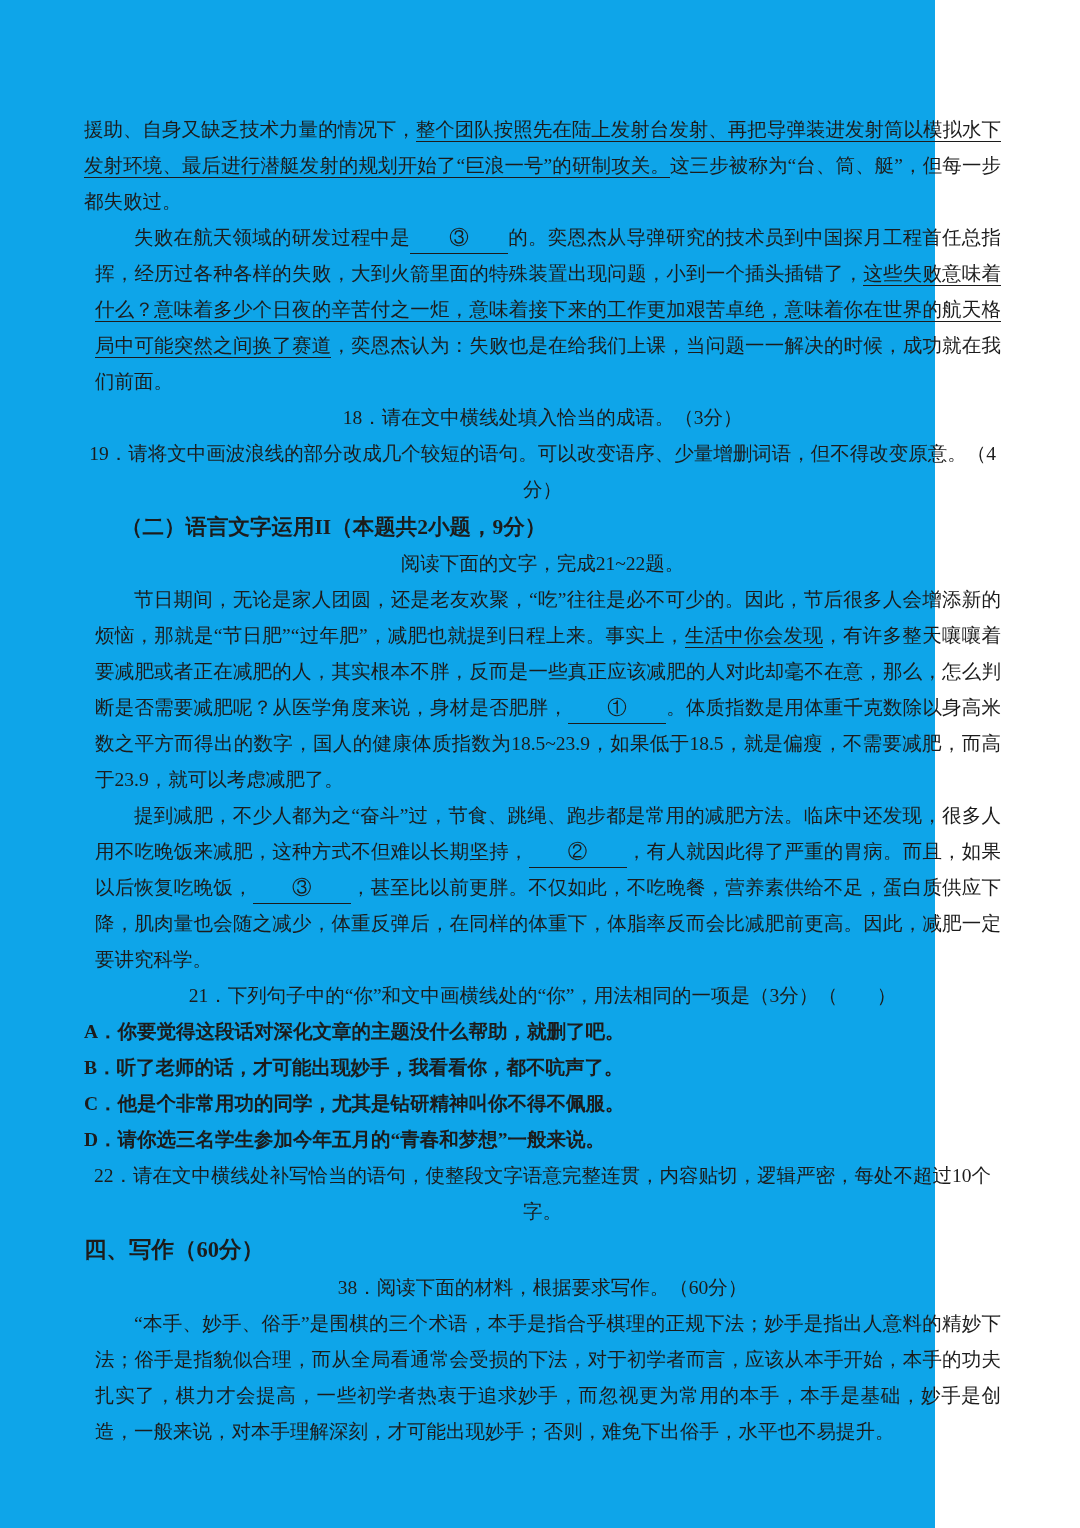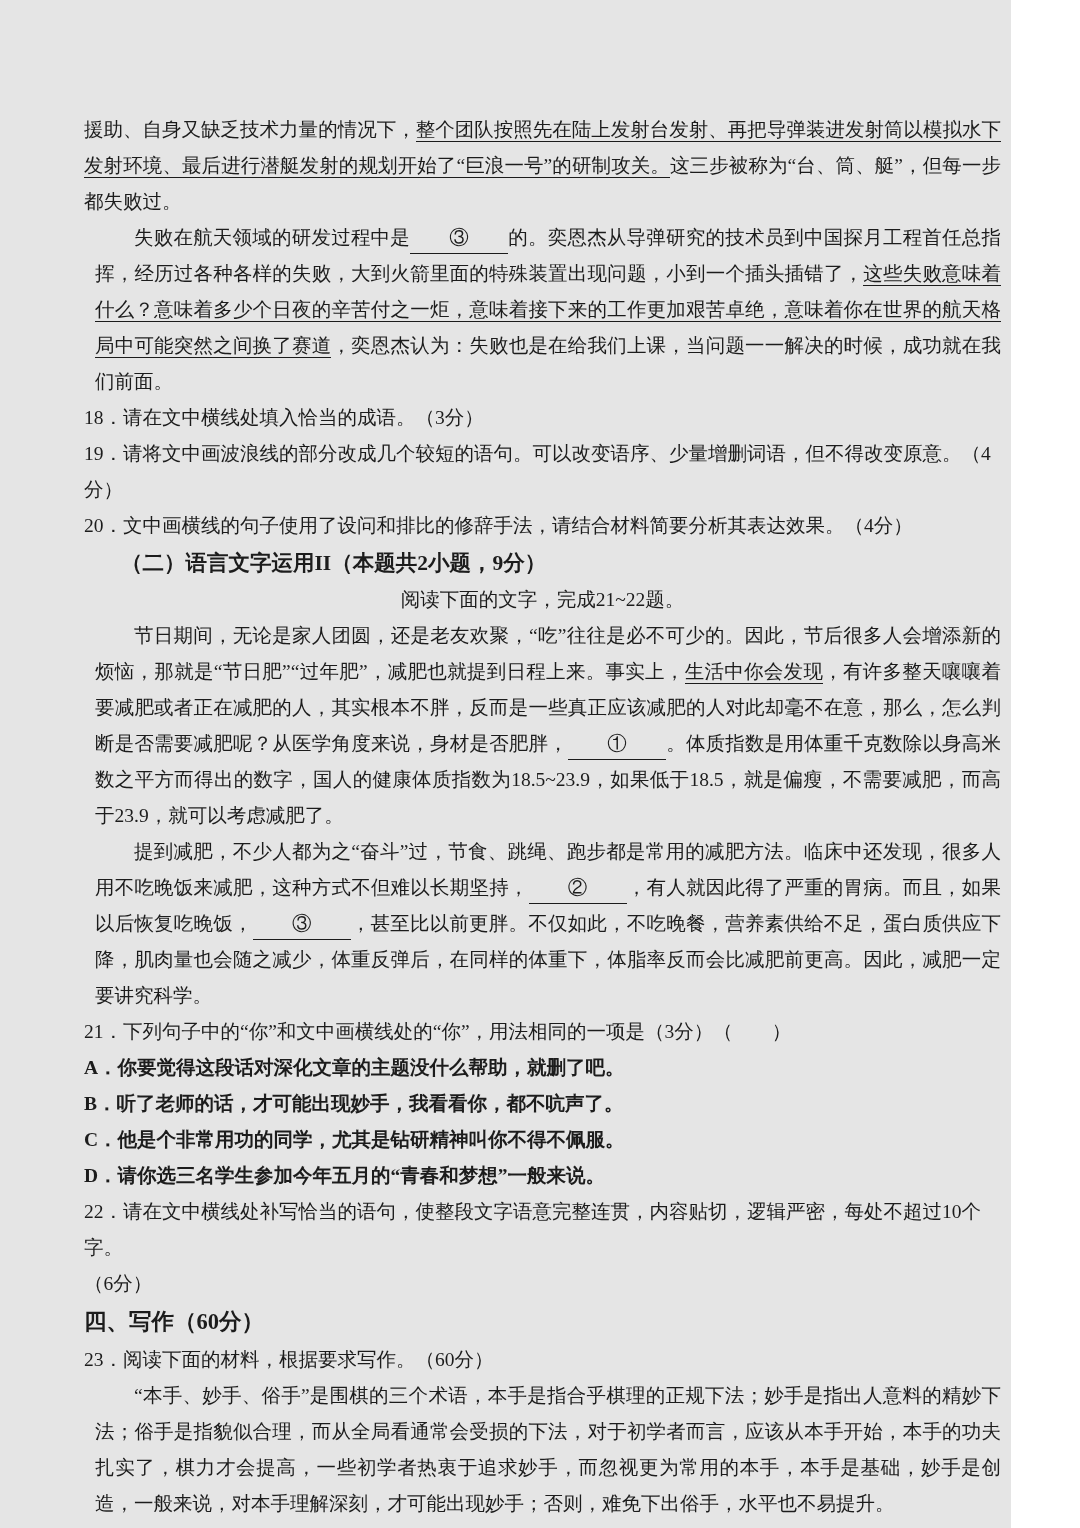--- a/index.html
+++ b/index.html
@@ -5,39 +5,39 @@
   html,body{margin:0;padding:0;}
   body{
     width:1080px;height:1528px;
     background:#ffffff;
     font-family:"Liberation Serif","DejaVu Serif",serif;
     color:#1c1c1c;
     overflow:hidden;
   }
   .page{
     position:relative;
-    width:1011px;height:1528px;
-    background:#e5e5e5;
+    width:935px;height:1528px;
+    background:#0ea5e9;
   }
   .doc{
     position:absolute;
     left:84px;top:112px;
     width:917px;
   }
   .blk{
     margin:0;
     font-size:19.5px;
     line-height:36px;
     text-align:justify;
     text-justify:inter-character;
     word-break:break-all;
   }
   .blk.body{ text-align:justify; }
   .blk.body-indent{ text-indent:2em;margin-left:11px; }
-  .blk.question{ text-align:left; }
+  .blk.question{ text-align:center; }
   .blk.option{ text-align:left;font-weight:bold; }
   .blk.plain{ text-align:center; }
   .blk.heading{
     font-weight:700;
     font-size:21.5px;
     text-align:left;
     line-height:38px;
     margin-left:37px;
   }
   .blk.heading2{
@@ -63,30 +63,28 @@
 </style>
 </head>
 <body>
 
 <div class="page">
   <div class="doc">
       <p class="blk body"><span class="text">援助、自身又缺乏技术力量的情况下，</span><span class="underline">整个团队按照先在陆上发射台发射、再把导弹装进发射筒以模拟水下发射环境、最后进行潜艇发射的规划开始了“巨浪一号”的研制攻关。</span><span class="text">这三步被称为“台、筒、艇”，但每一步都失败过。</span></p>
       <p class="blk body-indent"><span class="text">失败在航天领域的研发过程中是</span><span class="blank">③</span><span class="text">的。奕恩杰从导弹研究的技术员到中国探月工程首任总指挥，经历过各种各样的失败，大到火箭里面的特殊装置出现问题，小到一个插头插错了，</span><span class="underline">这些失败意味着什么？意味着多少个日夜的辛苦付之一炬，意味着接下来的工作更加艰苦卓绝，意味着你在世界的航天格局中可能突然之间换了赛道</span><span class="text">，奕恩杰认为：失败也是在给我们上课，当问题一一解决的时候，成功就在我们前面。</span></p>
       <p class="blk question"><span class="text">18．请在文中横线处填入恰当的成语。（3分）</span></p>
       <p class="blk question"><span class="text">19．请将文中画波浪线的部分改成几个较短的语句。可以改变语序、少量增删词语，但不得改变原意。（4分）</span></p>
-      <p class="blk question"><span class="text">20．文中画横线的句子使用了设问和排比的修辞手法，请结合材料简要分析其表达效果。（4分）</span></p>
       <p class="blk heading"><span class="text">（二）语言文字运用II（本题共2小题，9分）</span></p>
       <p class="blk plain"><span class="text">阅读下面的文字，完成21~22题。</span></p>
       <p class="blk body-indent"><span class="text">节日期间，无论是家人团圆，还是老友欢聚，“吃”往往是必不可少的。因此，节后很多人会增添新的烦恼，那就是“节日肥”“过年肥”，减肥也就提到日程上来。事实上，</span><span class="underline">生活中你会发现</span><span class="text">，有许多整天嚷嚷着要减肥或者正在减肥的人，其实根本不胖，反而是一些真正应该减肥的人对此却毫不在意，那么，怎么判断是否需要减肥呢？从医学角度来说，身材是否肥胖，</span><span class="blank">①</span><span class="text">。体质指数是用体重千克数除以身高米数之平方而得出的数字，国人的健康体质指数为18.5~23.9，如果低于18.5，就是偏瘦，不需要减肥，而高于23.9，就可以考虑减肥了。</span></p>
       <p class="blk body-indent"><span class="text">提到减肥，不少人都为之“奋斗”过，节食、跳绳、跑步都是常用的减肥方法。临床中还发现，很多人用不吃晚饭来减肥，这种方式不但难以长期坚持，</span><span class="blank">②</span><span class="text">，有人就因此得了严重的胃病。而且，如果以后恢复吃晚饭，</span><span class="blank">③</span><span class="text">，甚至比以前更胖。不仅如此，不吃晚餐，营养素供给不足，蛋白质供应下降，肌肉量也会随之减少，体重反弹后，在同样的体重下，体脂率反而会比减肥前更高。因此，减肥一定要讲究科学。</span></p>
       <p class="blk question"><span class="text">21．下列句子中的“你”和文中画横线处的“你”，用法相同的一项是（3分）（　　）</span></p>
       <p class="blk option"><span class="text">A．你要觉得这段话对深化文章的主题没什么帮助，就删了吧。</span></p>
       <p class="blk option"><span class="text">B．听了老师的话，才可能出现妙手，我看看你，都不吭声了。</span></p>
       <p class="blk option"><span class="text">C．他是个非常用功的同学，尤其是钻研精神叫你不得不佩服。</span></p>
       <p class="blk option"><span class="text">D．请你选三名学生参加今年五月的“青春和梦想”一般来说。</span></p>
       <p class="blk question"><span class="text">22．请在文中横线处补写恰当的语句，使整段文字语意完整连贯，内容贴切，逻辑严密，每处不超过10个字。</span></p>
-      <p class="blk question"><span class="text">（6分）</span></p>
       <p class="blk heading2"><span class="text">四、写作（60分）</span></p>
-      <p class="blk question"><span class="text">23．阅读下面的材料，根据要求写作。（60分）</span></p>
+      <p class="blk question"><span class="text">38．阅读下面的材料，根据要求写作。（60分）</span></p>
       <p class="blk body-indent"><span class="text">“本手、妙手、俗手”是围棋的三个术语，本手是指合乎棋理的正规下法；妙手是指出人意料的精妙下法；俗手是指貌似合理，而从全局看通常会受损的下法，对于初学者而言，应该从本手开始，本手的功夫扎实了，棋力才会提高，一些初学者热衷于追求妙手，而忽视更为常用的本手，本手是基础，妙手是创造，一般来说，对本手理解深刻，才可能出现妙手；否则，难免下出俗手，水平也不易提升。</span></p>
       <p class="blk body-indent"></p>
     </div>
 </div>
 
 </body></html>

